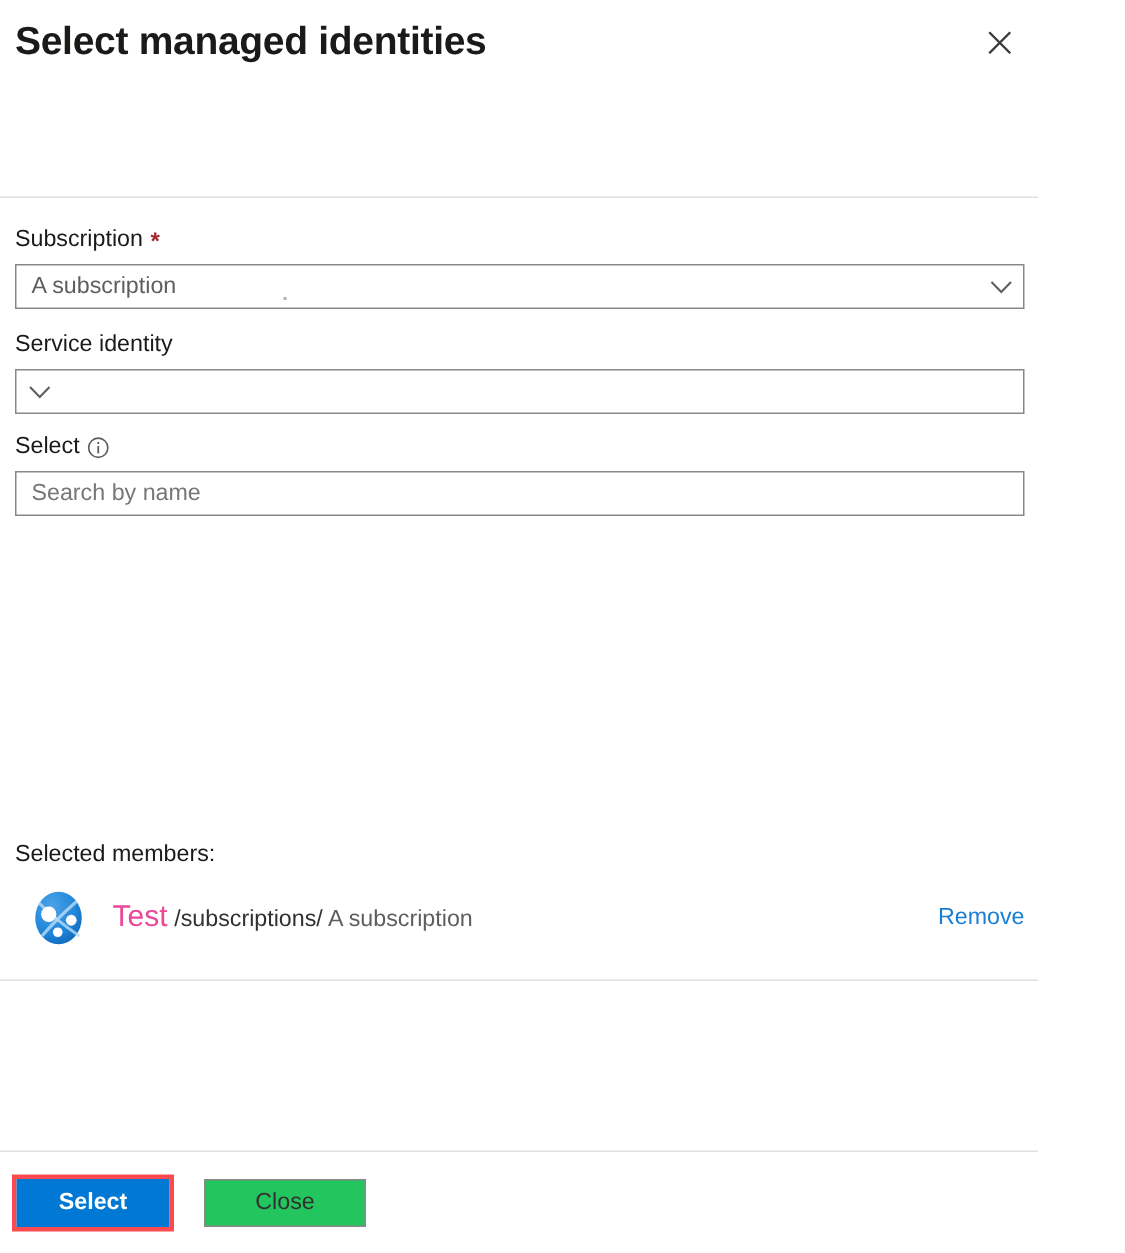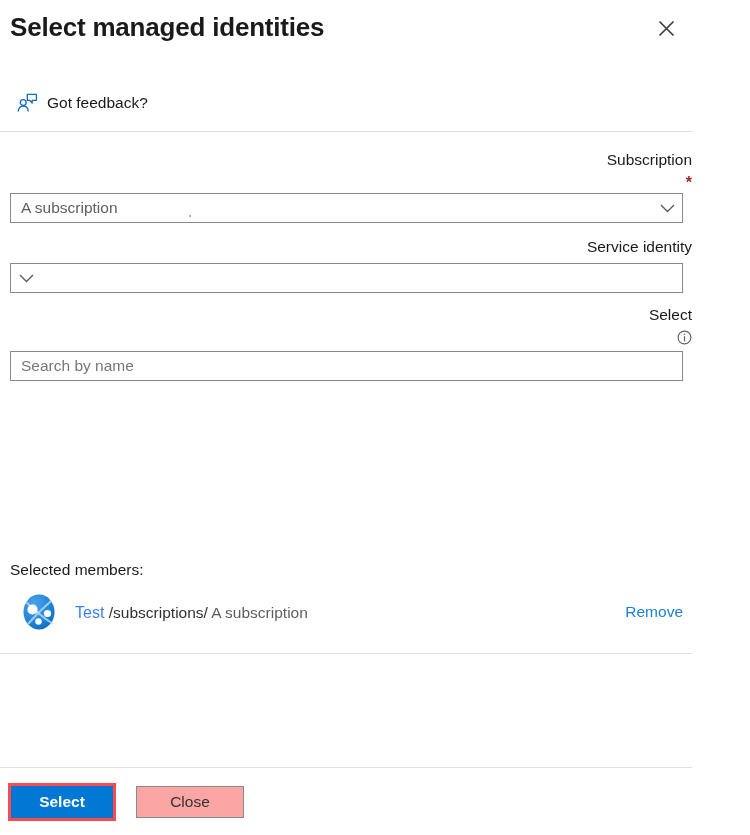--- a/index.html
+++ b/index.html
@@ -93,23 +93,22 @@
     left: 0;
     right: 0;
     top: 150px;
   }
   .field-label {
     font-size: 15.5px;
     color: #1b1a19;
     line-height: 20px;
     margin: 0 0 6px 10px;
     display: flex;
-    align-items: flex-end;
+    align-items: center;
     gap: 5px;
-    flex-direction: column;
   }
   .req-star {
     color: #a4262c;
     font-size: 16px;
     font-weight: 700;
     line-height: 12px;
     position: relative;
     top: 2px;
   }
   .info-icon { display: block; width: 15px; height: 15px; }
@@ -179,22 +178,22 @@
     height: 38px;
     flex: 0 0 auto;
     display: block;
   }
   .member-text {
     margin-left: 17px;
     flex: 1 1 auto;
     min-width: 0;
   }
   .member-name {
-    font-size: 16px;
-    color: #3b82f6;
+    font-size: 20px;
+    color: #ec4899;
     line-height: 21px;
     white-space: nowrap;
   }
   .member-sub {
     font-size: 15.5px;
     color: #323130;
     line-height: 21px;
     white-space: nowrap;
   }
   .member-sub .sub-dim { color: #605e5c; }
@@ -240,21 +239,21 @@
   }
   .btn-primary {
     background: #0078d4;
     color: #ffffff;
     border: none;
     font-weight: 700;
     width: 102px;
     display: block;
   }
   .btn-secondary {
-    background: #fca5a5;
+    background: #22c55e;
     color: #323130;
     border: 1px solid #8a8886;
     width: 108px;
     margin-left: 9px;
   }
 </style>
 </head>
 <body>
 
 <div class="panel">
@@ -263,30 +262,20 @@
     <div class="panel-title">Select managed identities</div>
     <button class="close-btn" aria-label="Close">
       <span>
         <svg width="17" height="17" viewBox="0 0 17 17" aria-hidden="true">
           <path d="M1.5 1.5 L15.5 15.5 M15.5 1.5 L1.5 15.5" stroke="#3b3a39" stroke-width="1.6" fill="none"></path>
         </svg>
       </span>
     </button>
   </div>
 
-  <div class="feedback-row">
-    <span class="feedback-icon">
-      <svg width="22" height="22" viewBox="0 0 22 22" aria-hidden="true">
-        <circle cx="7.2" cy="10.6" r="2.9" fill="none" stroke="#0f6cbd" stroke-width="1.3"></circle>
-        <path d="M2.2 19.4 C2.2 15.9 4.5 14.2 7.2 14.2 C9.9 14.2 12.2 15.9 12.2 19.4" fill="none" stroke="#0f6cbd" stroke-width="1.3"></path>
-        <path d="M11.3 2.4 H20.4 V8.3 H16.2 L16.2 11.1 L13.6 8.3 H11.3 Z" fill="none" stroke="#0f6cbd" stroke-width="1.3" stroke-linejoin="round"></path>
-      </svg>
-    </span>
-    <span class="feedback-label">Got feedback?</span>
-  </div>
 
   <div class="divider divider-top"></div>
 
   <div class="form-area">
 
     <div class="field-label">
       <span>Subscription</span>
       <span class="req-star">*</span>
     </div>
     <div class="control">

